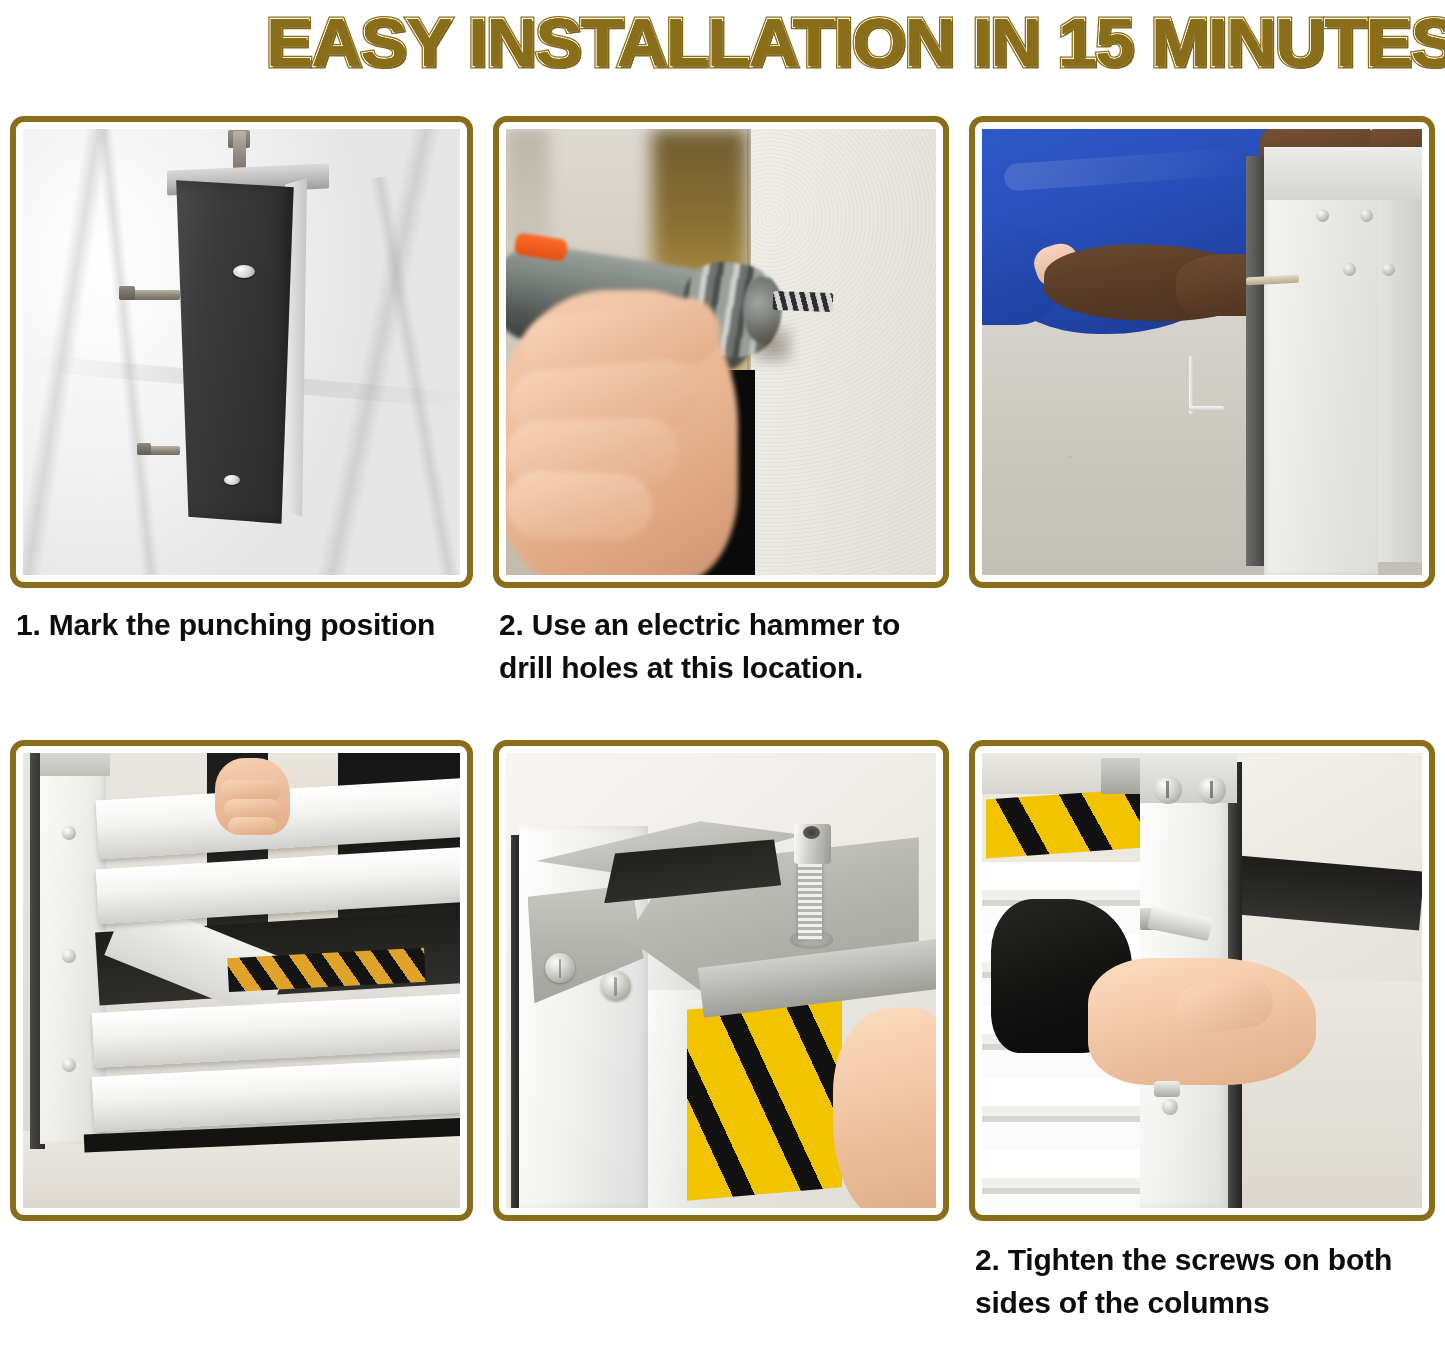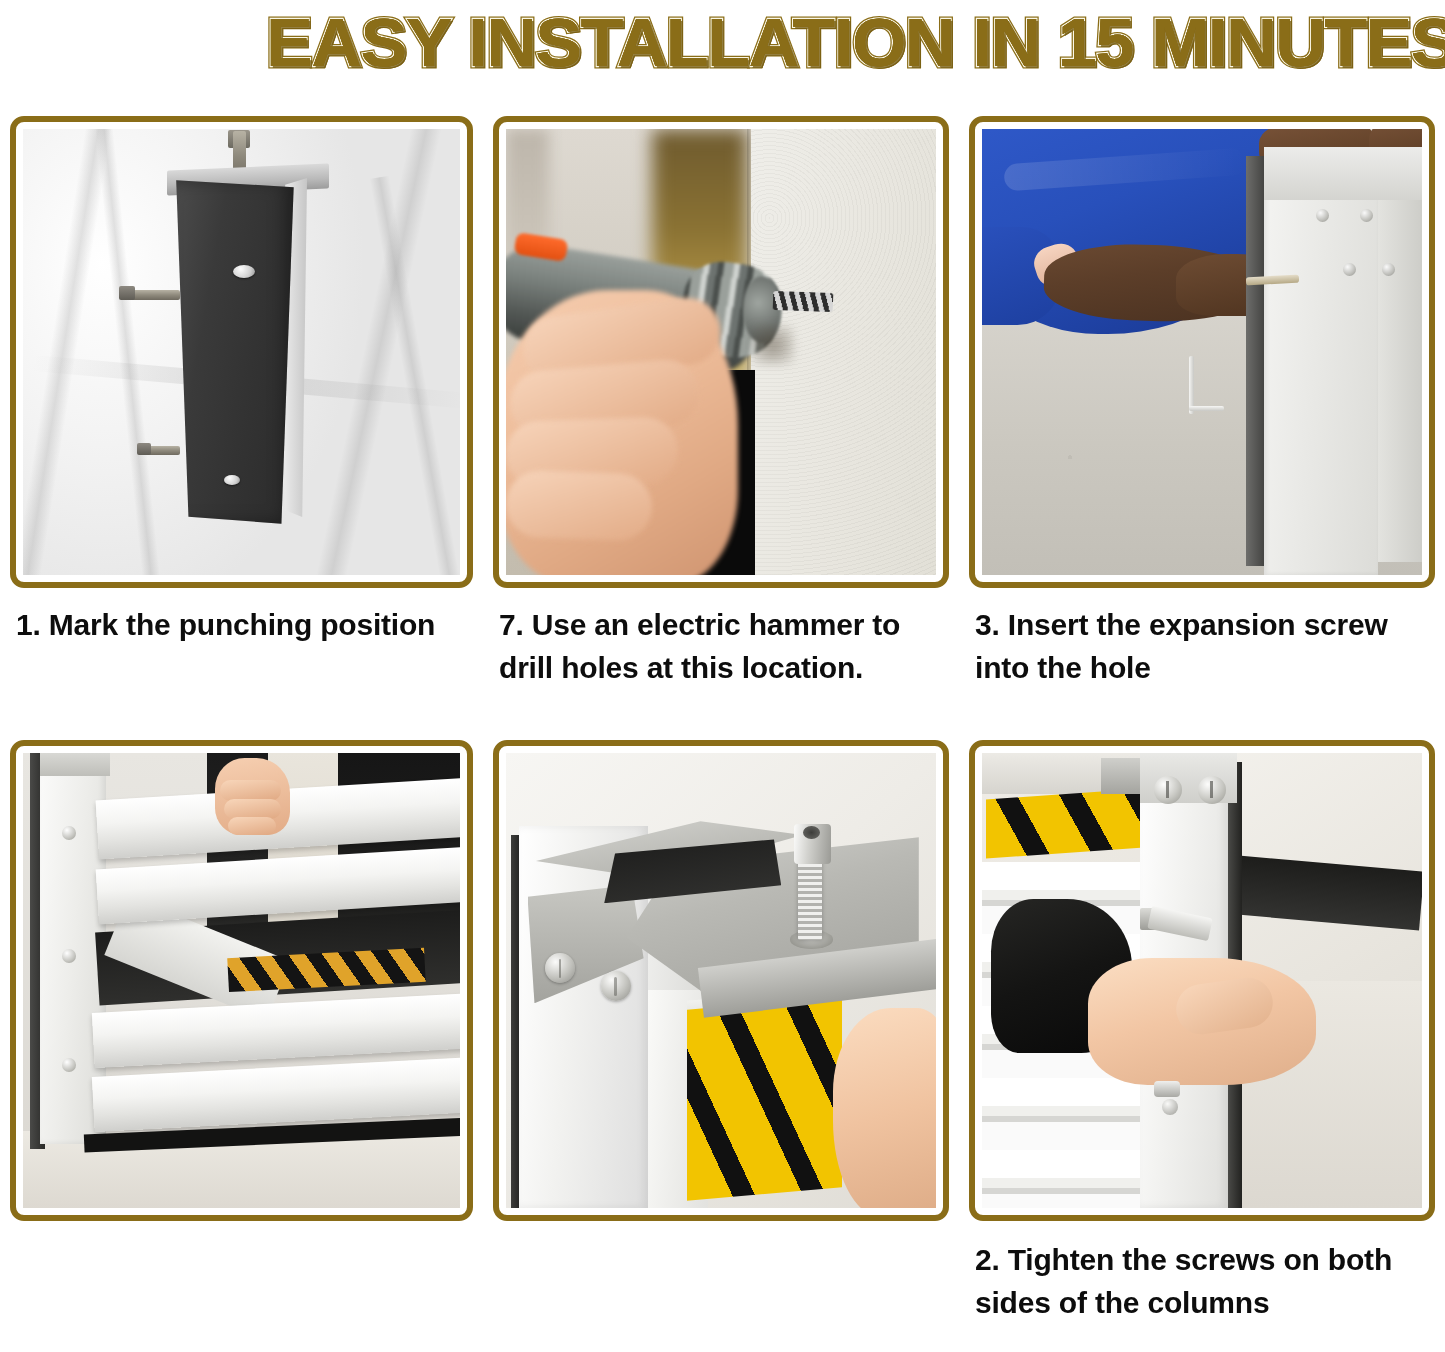--- a/index.html
+++ b/index.html
@@ -680,21 +680,21 @@
           <div class="drill-nose"></div>
           <div class="bit"></div>
           <div class="dust"></div>
           <div class="hand"></div>
           <div class="finger fg1"></div>
           <div class="finger fg2"></div>
           <div class="finger fg3"></div>
           <div class="finger fg4"></div>
         </div>
       </div>
-      <div class="caption">7. Use an electric hammer to drill holes at this location.</div>
+      <div class="caption">2. Use an electric hammer to drill holes at this location.</div>
     </div>
 
     <div class="cell row1">
       <div class="frame">
         <div class="photo p3">
           <div class="floor"></div>
           <div class="shirt"></div>
           <div class="shirt-fold"></div>
           <div class="sleeve"></div>
           <div class="cuff"></div>
@@ -708,21 +708,20 @@
           <div class="col-top"></div>
           <div class="scr s1"></div>
           <div class="scr s2"></div>
           <div class="scr s3"></div>
           <div class="scr s4"></div>
           <div class="wrench"></div>
           <div class="wrench2"></div>
           <div class="screwtool"></div>
         </div>
       </div>
-      <div class="caption">3. Insert the expansion screw into the hole</div>
     </div>
 
     <div class="cell row2">
       <div class="frame">
         <div class="photo p4">
           <div class="bgdark"></div>
           <div class="bgdark2"></div>
           <div class="person-leg"></div>
           <div class="floor4"></div>
           <div class="postL-dark"></div>

